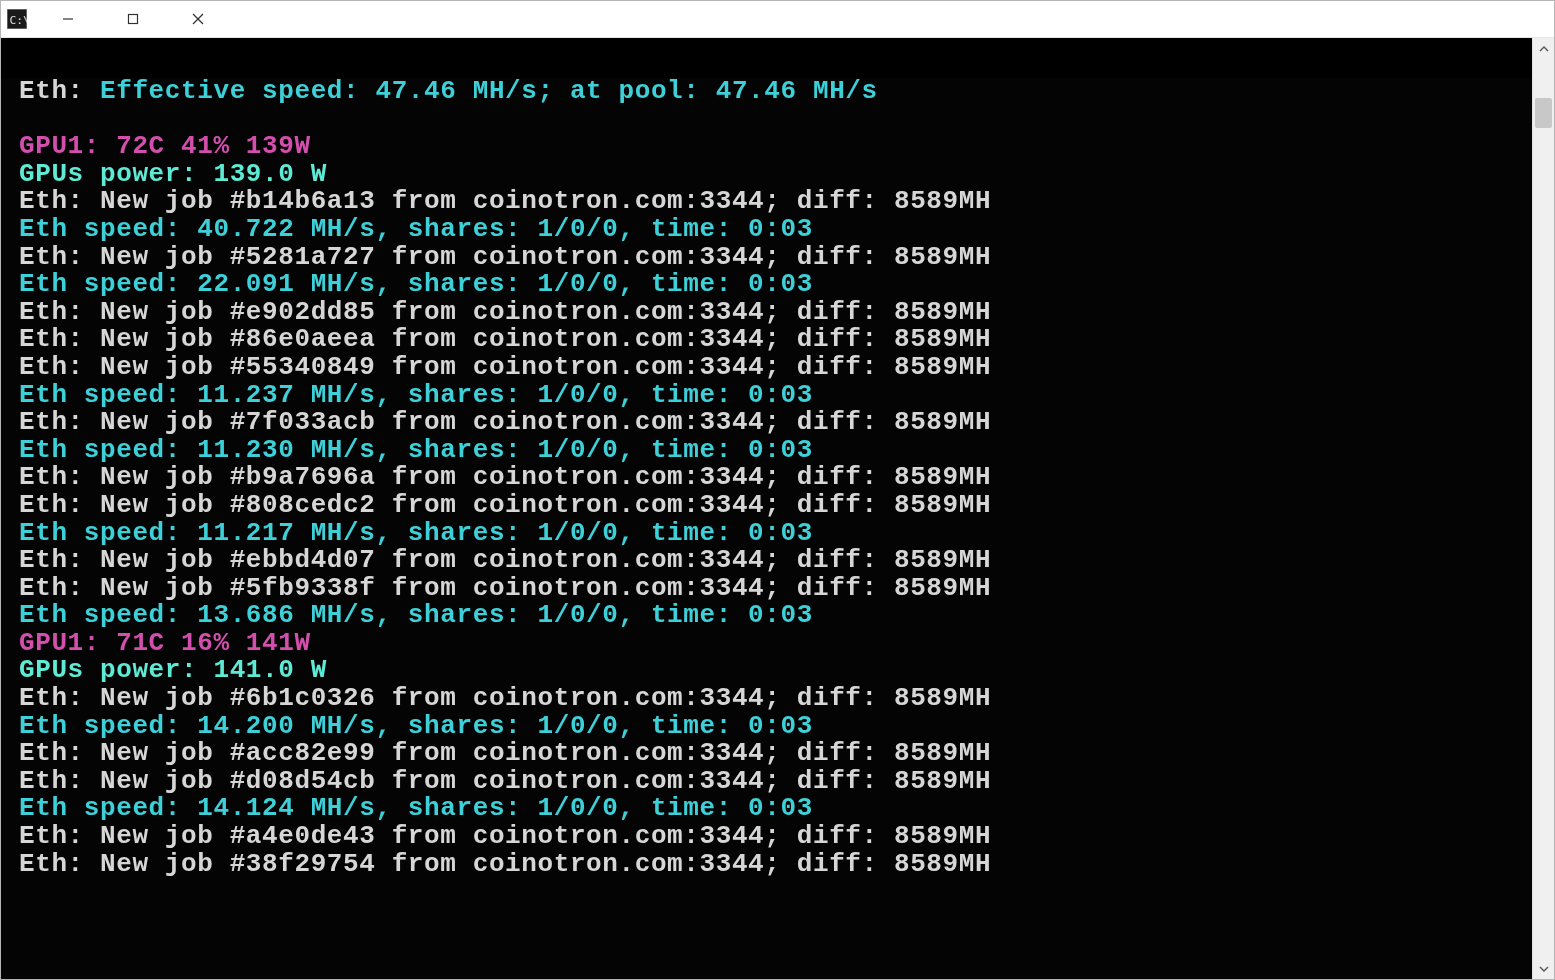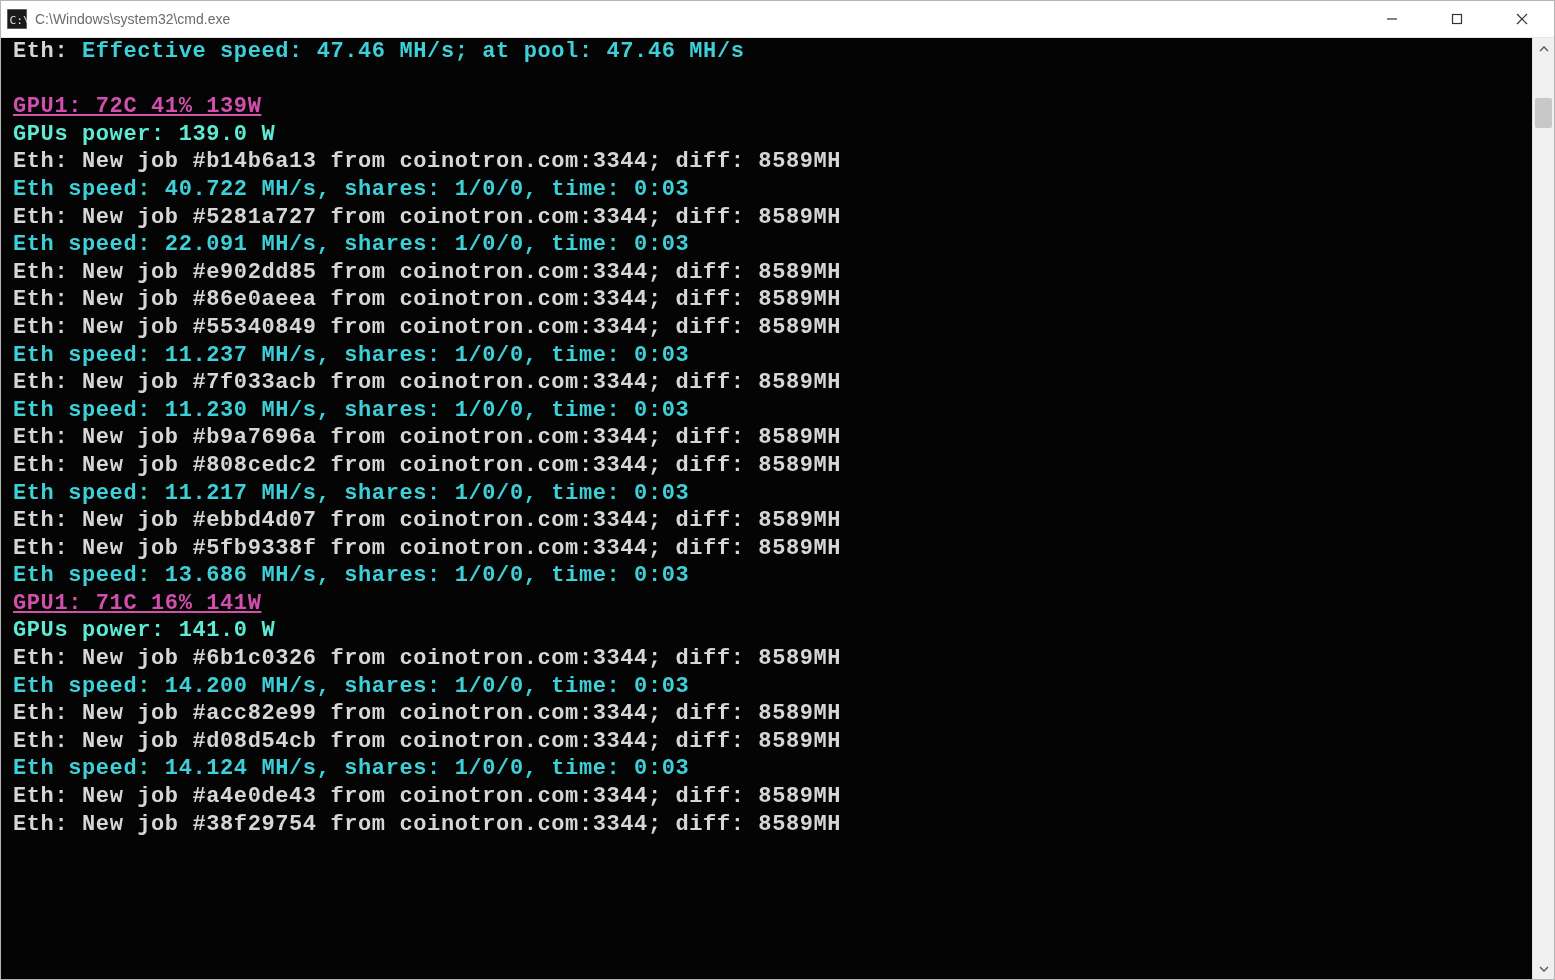--- a/index.html
+++ b/index.html
@@ -59,33 +59,34 @@
     flex: 1 1 auto;
     display: flex;
     background: #000;
     min-height: 0;
   }
   .terminal {
     flex: 1 1 auto;
     background: #040404;
     color: #d0d0d0;
     font-family: "Consolas", "Courier New", monospace;
-    font-size: 22px;
+    font-size: 26px;
     line-height: 27.6px;
     letter-spacing: 0.6px;
     font-weight: 600;
     white-space: pre;
-    padding: 0 12px;
+    padding: 0 18px;
     overflow: hidden;
+    margin-top: 40px;
   }
   .terminal .line { display: block; }
   .c-cyan   { color: #3ed0d8; }
   .c-white  { color: #d6d6d6; }
   .c-magenta{ color: #5eead4; }
-  .c-gpu    { color: #d24fae; text-decoration: underline; }
+  .c-gpu    { color: #d24fae; }
   .scrollbar {
     width: 21px;
     background: #f0f0f0;
     position: relative;
     border-left: 1px solid #e2e2e2;
   }
   .sb-arrow {
     width: 100%;
     height: 21px;
     display: flex;
@@ -112,21 +113,20 @@
 <body>
 
 <div class="window">
   <div class="titlebar">
     <span class="app-icon">
       <svg viewBox="0 0 16 16">
         <rect x="0" y="0" width="16" height="16" fill="#1a1a1a" stroke="#888" stroke-width="1"></rect>
         <text x="2" y="12" font-size="9" fill="#e0e0e0" font-family="Consolas,monospace">C:\</text>
       </svg>
     </span>
-    <span class="title-text">C:\Windows\system32\cmd.exe</span>
     <div class="win-buttons">
       <div class="win-btn">
         <svg viewBox="0 0 12 12">
             <line x1="1" y1="6" x2="11" y2="6" stroke="#333" stroke-width="1.2"></line>
           </svg>
       </div>
       <div class="win-btn">
         <svg viewBox="0 0 12 12">
             <rect x="1.5" y="1.5" width="9" height="9" fill="none" stroke="#333" stroke-width="1.2"></rect>
           </svg>

